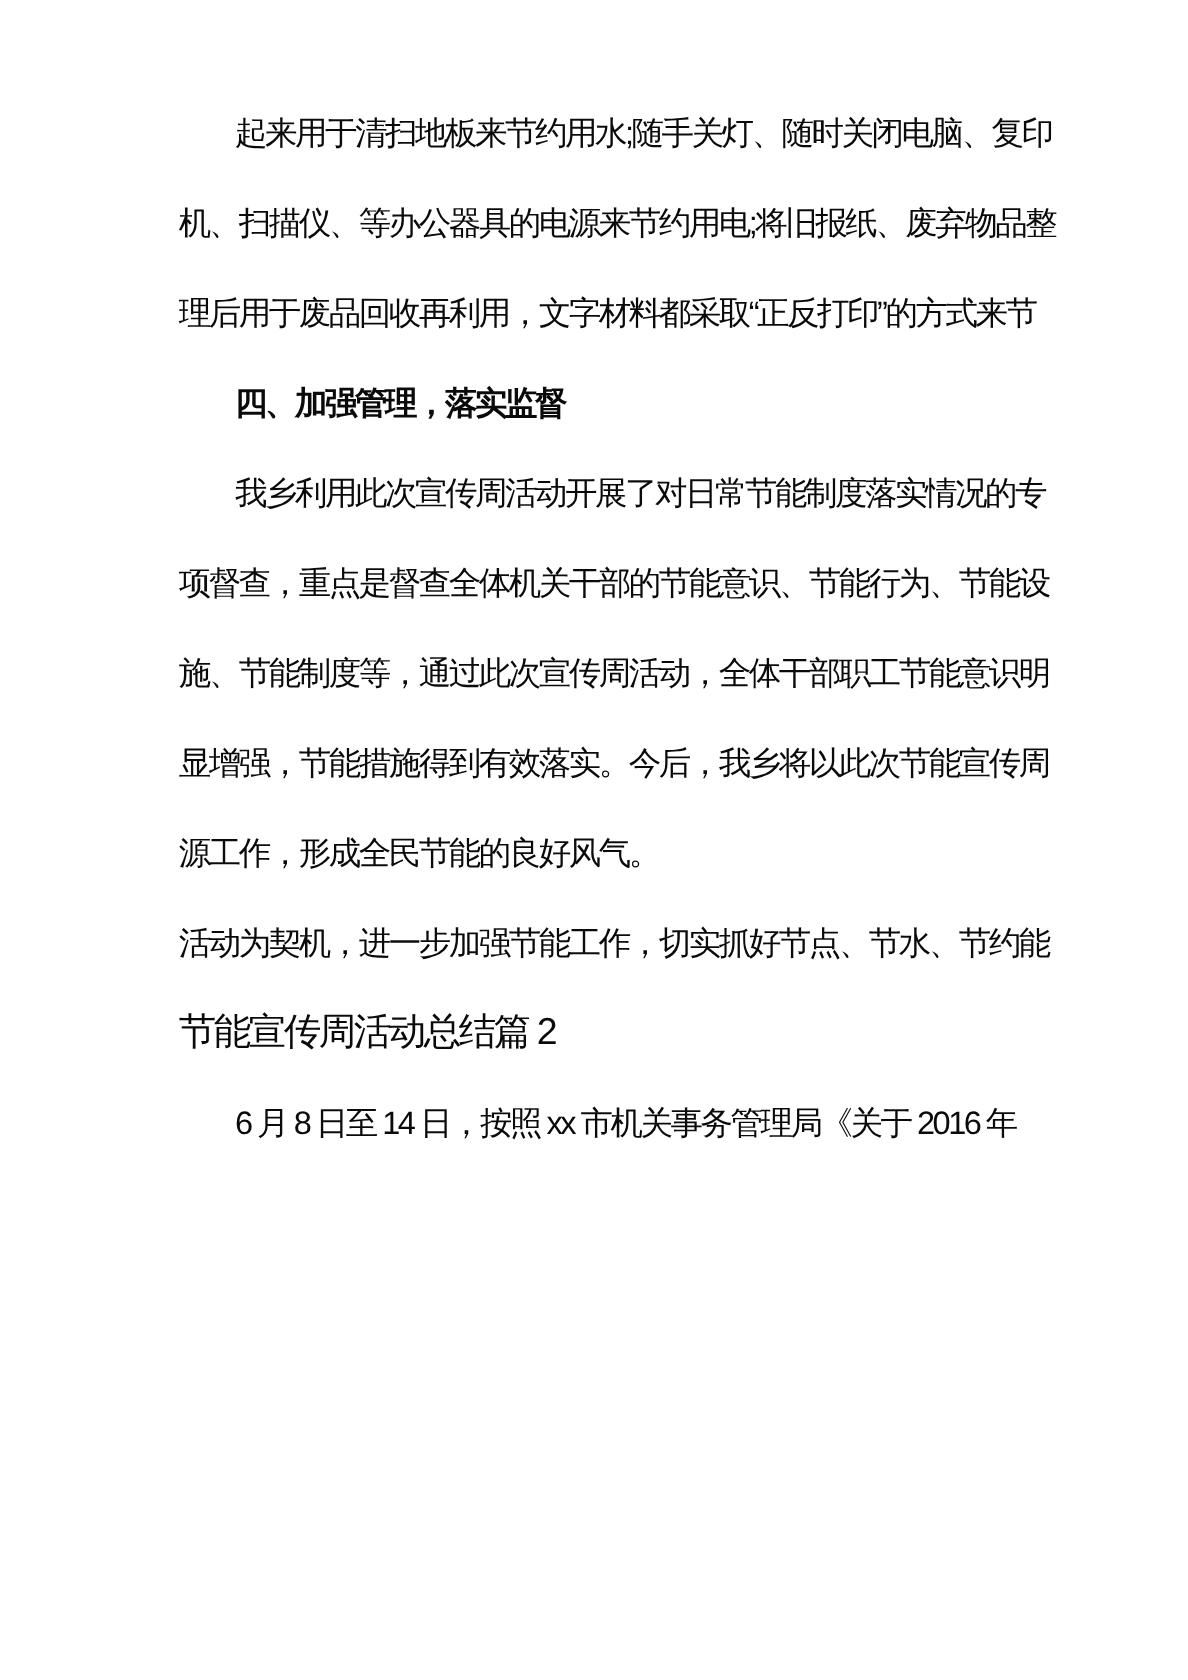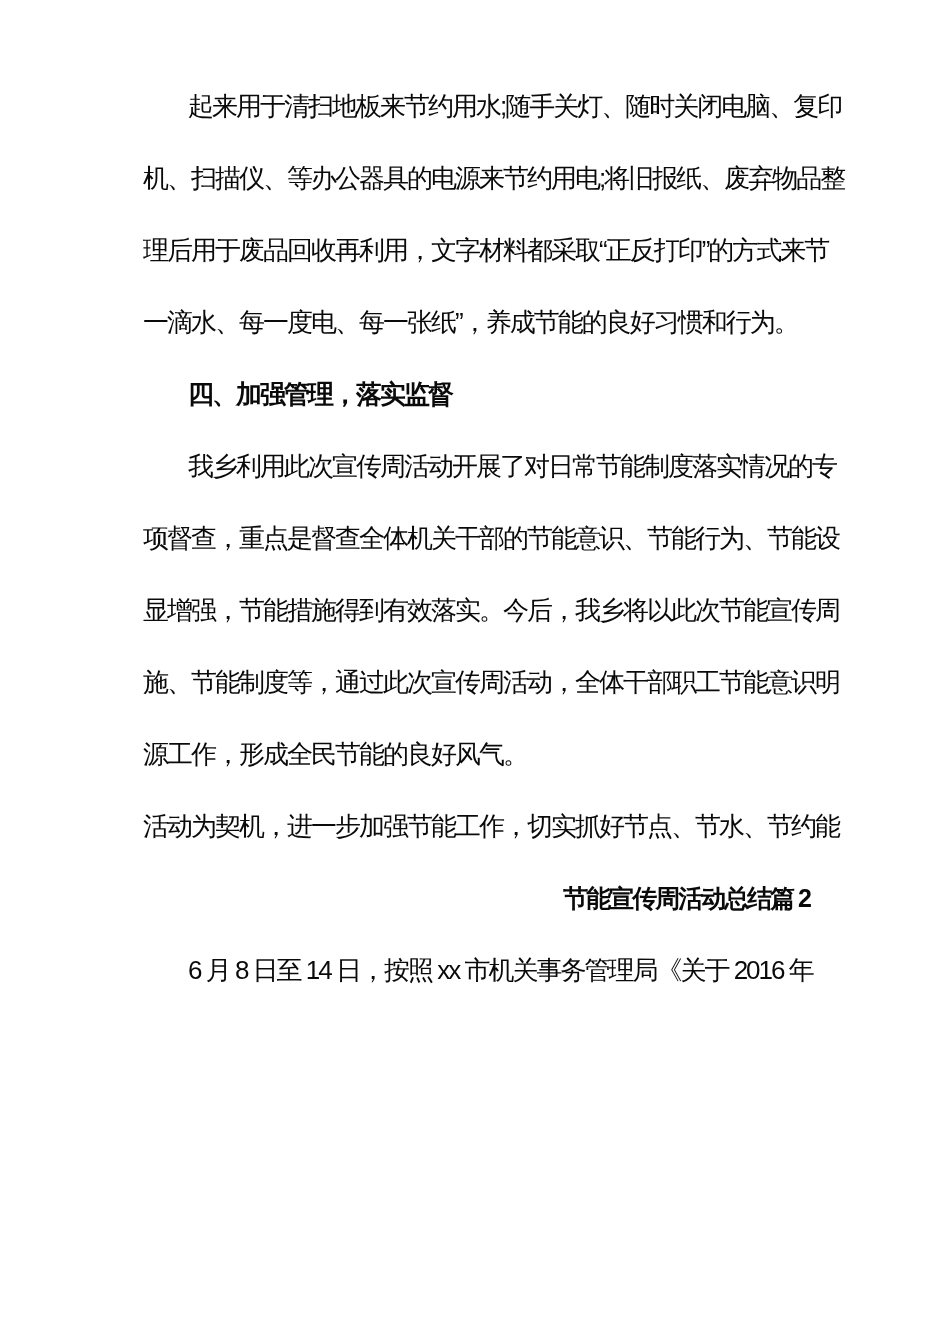--- a/index.html
+++ b/index.html
@@ -25,36 +25,35 @@
     color: #0a0a0a;
     white-space: nowrap;
   }
   .indent {
     padding-left: 45px;
   }
   .section-heading {
     font-weight: 700;
   }
   .doc-title {
-    font-weight: 700;
-    text-align: right;
-    font-size: 25px;
+    font-weight: 400;
+    text-align: left;
+    font-size: 30px;
     white-space: nowrap;
   }
 </style>
 </head>
 <body>
 
 <div class="page">
   <div class="doc-line indent">起来用于清扫地板来节约用水;随手关灯、随时关闭电脑、复印</div>
   <div class="doc-line">机、扫描仪、等办公器具的电源来节约用电;将旧报纸、废弃物品整</div>
   <div class="doc-line">理后用于废品回收再利用，文字材料都采取“正反打印”的方式来节</div>
-  <div class="doc-line">一滴水、每一度电、每一张纸”，养成节能的良好习惯和行为。</div>
   <div class="doc-line indent section-heading">四、加强管理，落实监督</div>
   <div class="doc-line indent">我乡利用此次宣传周活动开展了对日常节能制度落实情况的专</div>
   <div class="doc-line">项督查，重点是督查全体机关干部的节能意识、节能行为、节能设</div>
+  <div class="doc-line">施、节能制度等，通过此次宣传周活动，全体干部职工节能意识明</div>
   <div class="doc-line">显增强，节能措施得到有效落实。今后，我乡将以此次节能宣传周</div>
-  <div class="doc-line">施、节能制度等，通过此次宣传周活动，全体干部职工节能意识明</div>
   <div class="doc-line">源工作，形成全民节能的良好风气。</div>
   <div class="doc-line">活动为契机，进一步加强节能工作，切实抓好节点、节水、节约能</div>
   <div class="doc-line doc-title">节能宣传周活动总结篇 2</div>
   <div class="doc-line indent">6 月 8 日至 14 日，按照 xx 市机关事务管理局《关于 2016 年</div>
 </div>
 
 </body></html>

